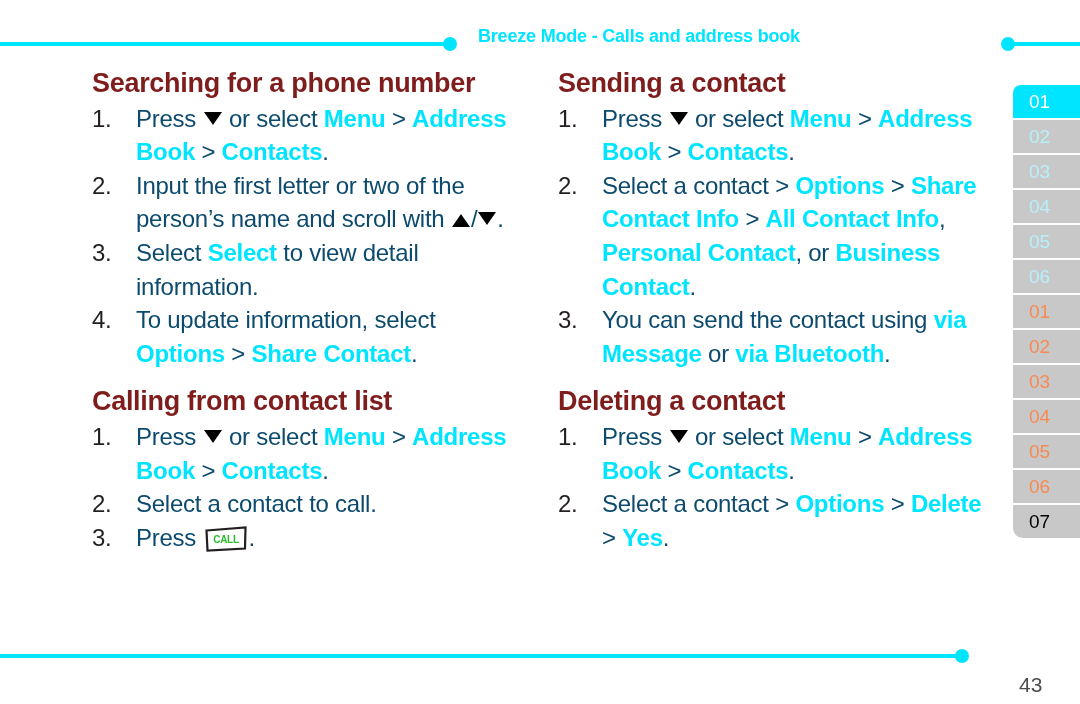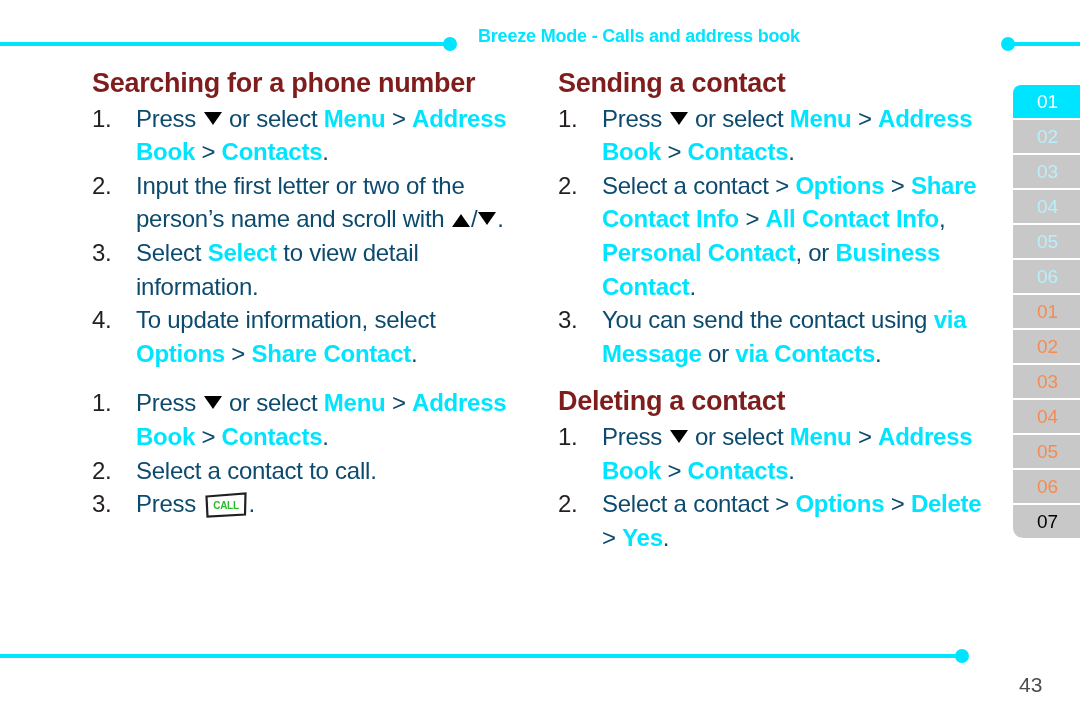--- a/index.html
+++ b/index.html
@@ -172,21 +172,21 @@
   }
   .tab {
     position: relative;
     height: 33px;
     margin-bottom: 2px;
     background: #c8c8c8;
     color: #ffffff;
     font-size: 19px;
     font-weight: normal;
     line-height: 33px;
-    padding-left: 24px;
+    padding-left: 16px;
     box-sizing: border-box;
   }
   .tab.active {
     background: #00e5ff;
     color: #ffffff;
     border-top-left-radius: 8px;
   }
   .tab.cyan  { color: #b7f0fa; }
   .tab.orange{ color: #f68b52; }
   .tab.gray  { color: #000000; }
@@ -205,37 +205,38 @@
     <div class="block">
       <h2 class="section-title">Searching for a phone number</h2>
       <ol class="steps">
         <li><span class="num">1.</span><span class="sep">Press </span><span class="key-down"></span><span class="sep"> or select </span><span class="hl">Menu</span><span class="sep"> &gt; </span><span class="hl">Address Book</span><span class="sep"> &gt; </span><span class="hl">Contacts</span><span class="sep">.</span></li>
         <li><span class="num">2.</span><span class="sep">Input the first letter or two of the person’s name and scroll with </span><span class="key-up"></span><span class="sep">/</span><span class="key-down"></span><span class="sep">.</span></li>
         <li><span class="num">3.</span><span class="sep">Select </span><span class="hl">Select</span><span class="sep"> to view detail information.</span></li>
         <li><span class="num">4.</span><span class="sep">To update information, select </span><span class="hl">Options</span><span class="sep"> &gt; </span><span class="hl">Share Contact</span><span class="sep">.</span></li>
       </ol>
     </div>
     <div class="block tight">
+      <h2 class="section-title">Calling from contact list</h2>
       <ol class="steps">
         <li><span class="num">1.</span><span class="sep">Press </span><span class="key-down"></span><span class="sep"> or select </span><span class="hl">Menu</span><span class="sep"> &gt; </span><span class="hl">Address Book</span><span class="sep"> &gt; </span><span class="hl">Contacts</span><span class="sep">.</span></li>
         <li><span class="num">2.</span><span class="sep">Select a contact to call.</span></li>
         <li><span class="num">3.</span><span class="sep">Press </span><span class="key-call"><svg width="44" height="26" viewBox="0 0 44 26">
               <path d="M2.5 4.5 L41.5 1.5 L41 22.5 L3.5 24.5 Z" fill="#ffffff" stroke="#231f20" stroke-width="2.2"></path>
               <text x="22" y="17" font-family="Liberation Sans, sans-serif" font-size="10" font-weight="bold" fill="#2dbb2d" text-anchor="middle">CALL</text>
             </svg></span><span class="sep">.</span></li>
       </ol>
     </div>
   </div>
 <div class="column" id="col-right">
     <div class="block">
       <h2 class="section-title">Sending a contact</h2>
       <ol class="steps">
         <li><span class="num">1.</span><span class="sep">Press </span><span class="key-down"></span><span class="sep"> or select </span><span class="hl">Menu</span><span class="sep"> &gt; </span><span class="hl">Address Book</span><span class="sep"> &gt; </span><span class="hl">Contacts</span><span class="sep">.</span></li>
         <li><span class="num">2.</span><span class="sep">Select a contact &gt; </span><span class="hl">Options</span><span class="sep"> &gt; </span><span class="hl">Share Contact Info</span><span class="sep"> &gt; </span><span class="hl">All Contact Info</span><span class="sep">, </span><span class="hl">Personal Contact</span><span class="sep">, or </span><span class="hl">Business Contact</span><span class="sep">.</span></li>
-        <li><span class="num">3.</span><span class="sep">You can send the contact using </span><span class="hl">via Message</span><span class="sep"> or </span><span class="hl">via Contacts</span><span class="sep">.</span></li>
+        <li><span class="num">3.</span><span class="sep">You can send the contact using </span><span class="hl">via Message</span><span class="sep"> or </span><span class="hl">via Bluetooth</span><span class="sep">.</span></li>
       </ol>
     </div>
     <div class="block tight">
       <h2 class="section-title">Deleting a contact</h2>
       <ol class="steps">
         <li><span class="num">1.</span><span class="sep">Press </span><span class="key-down"></span><span class="sep"> or select </span><span class="hl">Menu</span><span class="sep"> &gt; </span><span class="hl">Address Book</span><span class="sep"> &gt; </span><span class="hl">Contacts</span><span class="sep">.</span></li>
         <li><span class="num">2.</span><span class="sep">Select a contact &gt; </span><span class="hl">Options</span><span class="sep"> &gt; </span><span class="hl">Delete</span><span class="sep"> &gt; </span><span class="hl">Yes</span><span class="sep">.</span></li>
       </ol>
     </div>
   </div>

